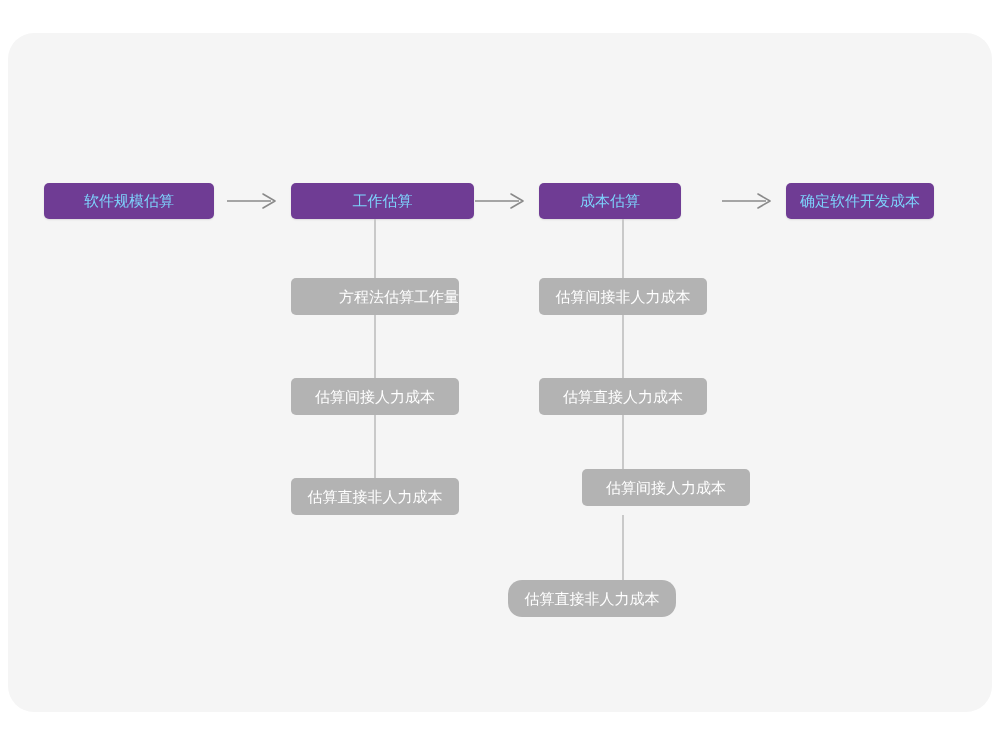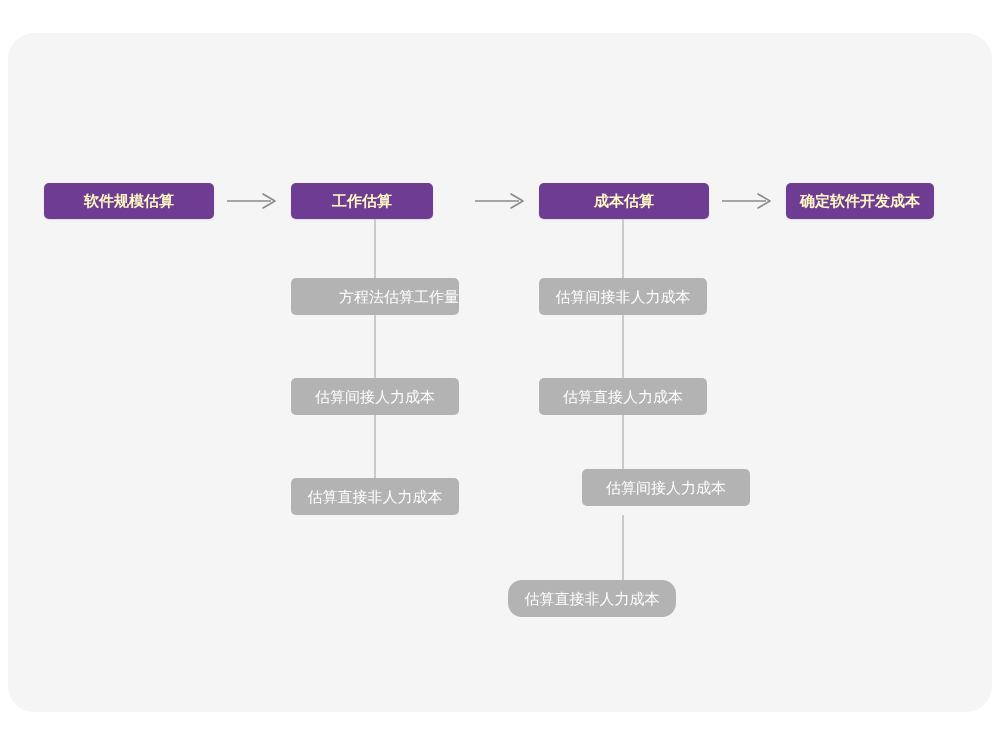--- a/index.html
+++ b/index.html
@@ -45,27 +45,26 @@
     color: #3c3c3c;
     white-space: nowrap;
   }
 
   
   .stage-box {
     position: absolute;
     height: 36px;
     background: #6f3c94;
     border-radius: 5px;
-    color: #fef9c3;
+    color: #7dd3fc;
     font-size: 15px;
     line-height: 36px;
     text-align: center;
     white-space: nowrap;
     box-shadow: 0 1px 2px rgba(0,0,0,0.10);
-    font-weight: bold;
   }
 
   
   .sub-box {
     position: absolute;
     height: 37px;
     width: 168px;
     background: #b3b3b3;
     border-radius: 5px;
     color: #ffffff;
@@ -94,23 +93,23 @@
 </head>
 <body>
 
 <div id="canvas">
 
   <div id="card"></div>
 
 
   <div class="stage-box" style="left:44px;  top:183px; width:170px;">软件规模估算</div>
 
-  <div class="stage-box" style="left:291px; top:183px; width:142px;">工作估算</div>
+  <div class="stage-box" style="left:291px; top:183px; width:183px;">工作估算</div>
 
-  <div class="stage-box" style="left:539px; top:183px; width:170px;">成本估算</div>
+  <div class="stage-box" style="left:539px; top:183px; width:142px;">成本估算</div>
 
   <div class="stage-box" style="left:786px; top:183px; width:148px;text-align:center;">确定软件开发成本</div>
 
   <div class="flow-arrow" style="left:225px;">
     <svg width="54" height="22" viewBox="0 0 54 22">
       <path d="M2 11 H46" stroke="#8a8a8a" stroke-width="1.6" fill="none"></path>
       <path d="M38 4 L50 11 L38 18" stroke="#8a8a8a" stroke-width="1.6" fill="none" stroke-linecap="round" stroke-linejoin="round"></path>
     </svg>
   </div>
 

